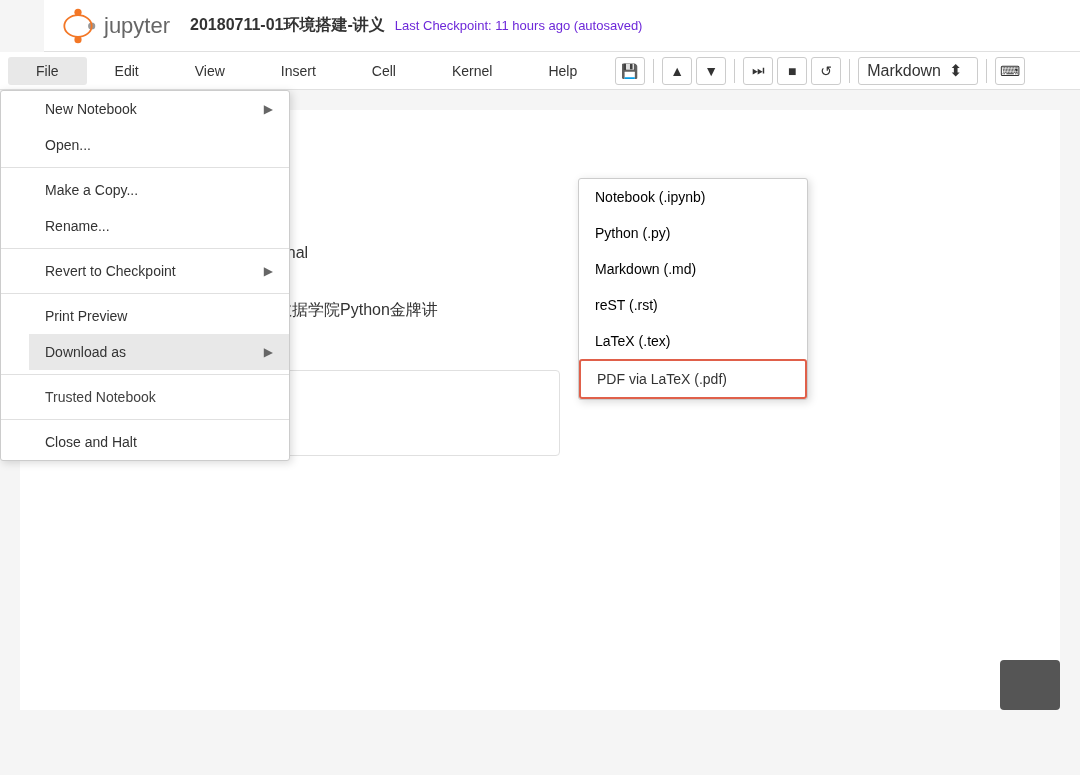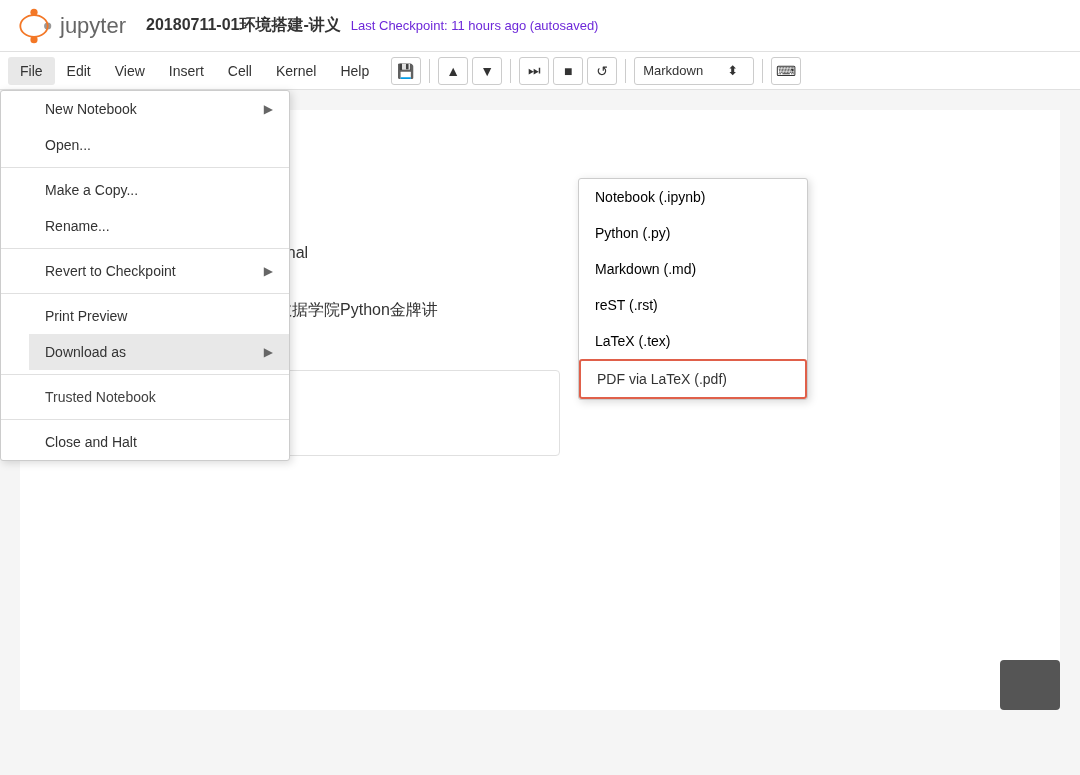--- a/index.html
+++ b/index.html
@@ -14,20 +14,21 @@
     }
 
     
     .top-bar {
       background: #fff;
       height: 52px;
       display: flex;
       align-items: center;
       padding: 0 16px;
       border-bottom: 1px solid #e0e0e0;
+      margin-left: 44px;
     }
     .jupyter-logo {
       display: flex;
       align-items: center;
       gap: 8px;
       margin-right: 20px;
     }
     .jupyter-logo-icon {
       width: 36px;
       height: 36px;
@@ -48,21 +49,21 @@
       background: #fff;
       height: 38px;
       display: flex;
       align-items: center;
       padding: 0 8px;
       border-bottom: 1px solid #e0e0e0;
       position: relative;
       z-index: 100;
     }
     .menu-item {
-      padding: 6px 12px;
+      padding: 6px 28px;
       font-size: 14px;
       color: #333;
       cursor: pointer;
       border-radius: 3px;
       position: relative;
     }
     .menu-item:hover, .menu-item.active {
       background: #e8e8e8;
     }
     .menu-item.active {
@@ -81,25 +82,25 @@
       font-size: 14px;
       color: #333;
     }
     .toolbar-separator { width: 1px; height: 24px; background: #ccc; margin: 0 4px; }
     .toolbar-dropdown {
       height: 28px;
       padding: 0 8px;
       border: 1px solid #ccc;
       border-radius: 3px;
       background: #fff;
-      font-size: 13px;
-      color: #333;
-      display: flex;
-      align-items: center;
-      gap: 20px;
+      font-size: 16px;
+      color: #333;
+      display: flex;
+      align-items: center;
+      gap: 4px;
       cursor: pointer;
       min-width: 120px;
     }
 
     
     .content-area {
       background: #f5f5f5;
       padding: 20px;
       position: relative;
     }

